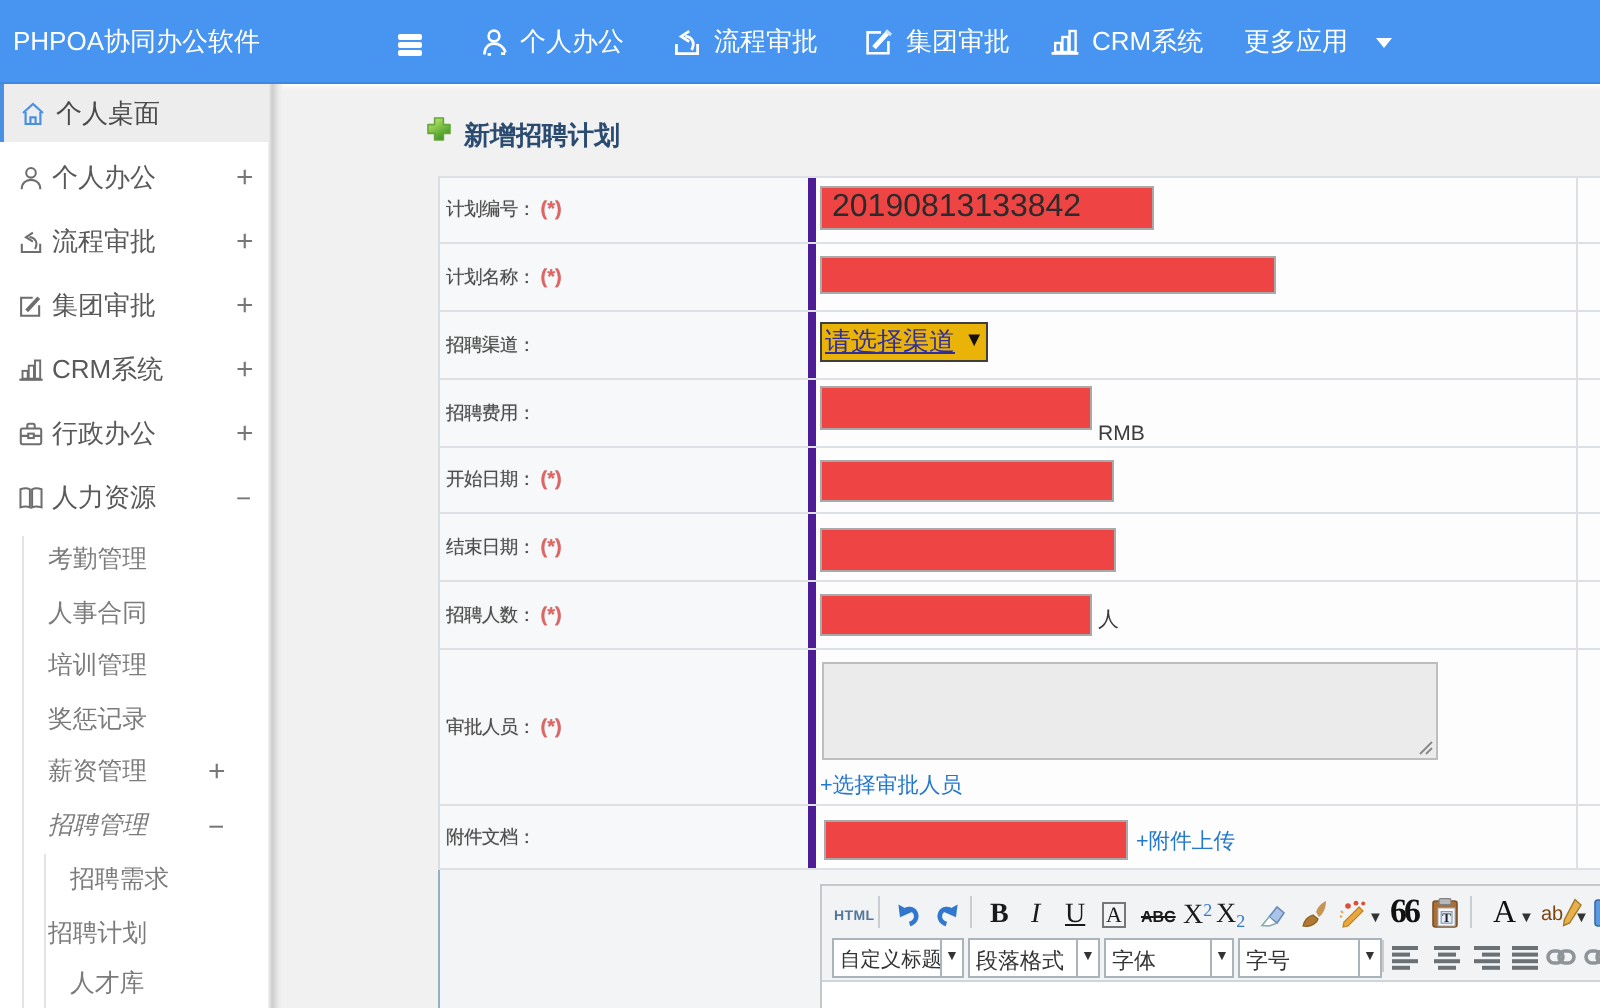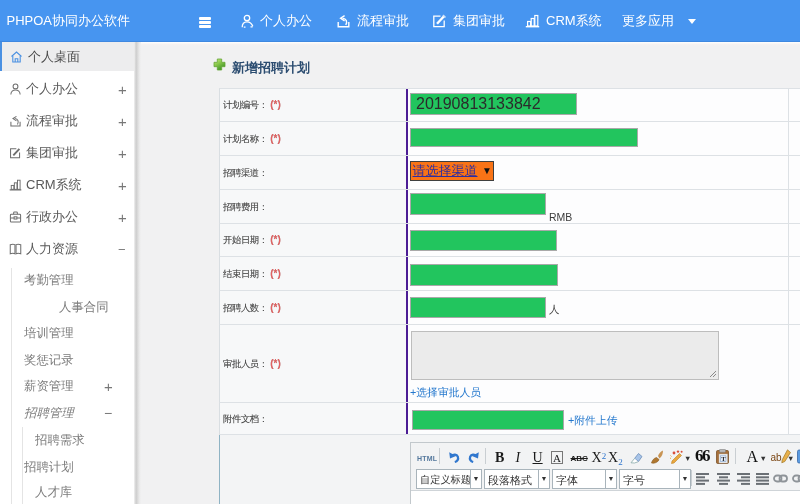--- a/index.html
+++ b/index.html
@@ -17,25 +17,25 @@
 #sbstrip{position:absolute;left:134px;top:42px;width:7px;height:462px;background:linear-gradient(90deg,#f2f2f2,#cdcdcd 30%,#e9e9e9 75%,#f1f1f2);}
 .mi{position:absolute;left:0;width:134px;height:30px;}
 .mi .txt{position:absolute;left:26px;top:50%;transform:translateY(-50%);font-size:13px;color:#595959;white-space:nowrap;}
 .mi svg{position:absolute;left:9px;top:50%;transform:translateY(-50%);}
 .mi .pm{position:absolute;left:118px;top:50%;transform:translateY(-50%);font-size:15px;color:#777;font-weight:400;}
 .smi{position:absolute;font-size:12.4px;color:#7b7b7b;white-space:nowrap;transform:translateY(-50%);}
 .vline{position:absolute;width:1px;background:#e4e4e4;}
 #title{position:absolute;left:232px;top:59px;font-size:13px;font-weight:bold;color:#2b4c70;}
 
 .row{position:absolute;left:219px;width:581px;border-bottom:1px solid #dde1e5;border-left:1px solid #d9dee2;}
-.lcell{position:absolute;left:0;top:0;width:188px;height:100%;background:#f7f8f9;border-right:2px solid #4c1d95;}
+.lcell{position:absolute;left:0;top:0;width:188px;height:100%;background:#f7f8f9;border-right:4px solid #4c1d95;}
 .vcell{position:absolute;left:188px;top:0;right:0;height:100%;background:#fdfdfe;}
 .lbl{position:absolute;left:3px;top:50%;transform:translateY(-50%);font-size:9.3px;color:#4d4d4d;white-space:nowrap;letter-spacing:-0.35px;text-shadow:0 0 0.5px rgba(90,90,90,0.55);}
 .star{color:#e36262;font-size:10px;font-weight:bold;margin-left:2.5px;letter-spacing:0;}
-.inp{position:absolute;background:#22c55e;border:1px solid #a9a9a9;font-size:15px;color:#333;padding:0 1px 0 3px;font-family:"Liberation Sans",sans-serif;}
+.inp{position:absolute;background:#ef4444;border:1px solid #a9a9a9;font-size:15px;color:#333;padding:0 1px 0 3px;font-family:"Liberation Sans",sans-serif;}
 .unit{position:absolute;font-size:10.5px;color:#3c3c3c;}
 .blink{position:absolute;font-size:10.8px;color:#2377cd;white-space:nowrap;}
 </style></head>
 <body>
 <div id="page">
 
   <div id="topbar">
     <span id="logo">PHPOA协同办公软件</span>
     <div id="burger">
         <div></div>
@@ -136,21 +136,21 @@
       <svg width="13" height="12" viewBox="0 0 14 13" fill="none" stroke="#6e6e6e" stroke-width="1.1">
           <path d="M6.4 1.8 C5.2 1.2 3 1.2 1.3 1.8 V11.6 C3 11 5.2 11 6.4 11.6 Z"></path>
           <path d="M7.6 1.8 C8.8 1.2 11 1.2 12.7 1.8 V11.6 C11 11 8.8 11 7.6 11.6 Z"></path>
         </svg>
       <span class="txt">人力资源</span>
         <span class="pm" style="font-size:13px;">−</span>
     </div>
     <div class="vline" style="left:11px;top:268px;height:236px;"></div>
     <div class="vline" style="left:22px;top:427px;height:77px;"></div>
     <span class="smi" style="left:24px;top:280px;">考勤管理</span>
-    <span class="smi" style="left:24px;top:307px;margin-left:35px;">人事合同</span>
+    <span class="smi" style="left:24px;top:307px;">人事合同</span>
     <span class="smi" style="left:24px;top:333px;">培训管理</span>
     <span class="smi" style="left:24px;top:360px;">奖惩记录</span>
     <span class="smi" style="left:24px;top:386px;">薪资管理</span>
       <span class="smi" style="left:104px;top:386px;color:#777;font-size:15px;">+</span>
     <span class="smi" style="left:24px;top:413px;font-style:italic;">招聘管理</span>
       <span class="smi" style="left:104px;top:413px;color:#777;font-size:14px;">−</span>
     <span class="smi" style="left:35px;top:440px;">招聘需求</span>
     <span class="smi" style="left:24px;top:467px;font-family:Liberation Mono, monospace;">招聘计划</span>
     <span class="smi" style="left:35px;top:492px;">人才库</span>
   </div>
@@ -223,21 +223,21 @@
           <span class="lbl">附件文档：</span>
         </div>
         <div class="vcell"></div>
     </div>
     <div class="abs" style="left:219px;top:435px;width:581px;height:69px;background:#f3f4f5;border-left:1px solid #8fb3c4;"></div>
 
     <div class="abs" style="left:788px;top:88px;width:1px;height:346px;background:#dde1e5;"></div>
 
     <div class="inp" style="left:410px;top:92.5px;width:167px;height:22px;line-height:20px;font-size:16px;color:#2b2b2b;padding-left:5px;">20190813133842</div>
     <div class="inp" style="left:410px;top:127.5px;width:228px;height:19px;"></div>
-    <div class="abs" style="left:410px;top:161px;width:84px;height:19.5px;background:#f97316;border:1px solid #3f3f3f;">
+    <div class="abs" style="left:410px;top:161px;width:84px;height:19.5px;background:#eab308;border:1px solid #3f3f3f;">
       <span style="position:absolute;left:1.5px;top:0;font-size:13px;line-height:17px;color:#2e2ea0;text-decoration:underline;">请选择渠道</span>
       <span style="position:absolute;right:1px;top:0;font-size:10px;line-height:17px;color:#111;">▼</span>
     </div>
     <div class="inp" style="left:410px;top:193px;width:136px;height:22px;"></div>
     <span class="unit" style="left:549px;top:201px;margin-top:10px;">RMB</span>
     <div class="inp" style="left:410px;top:229.5px;width:147px;height:21px;"></div>
     <div class="inp" style="left:410px;top:264px;width:148px;height:22px;"></div>
     <div class="inp" style="left:410px;top:297px;width:136px;height:21px;"></div>
     <span class="unit" style="left:549px;top:303px;">人</span>
     <div class="abs" style="left:411px;top:331px;width:308px;height:49px;background:#ebebeb;border:1px solid #bdbdbd;">

